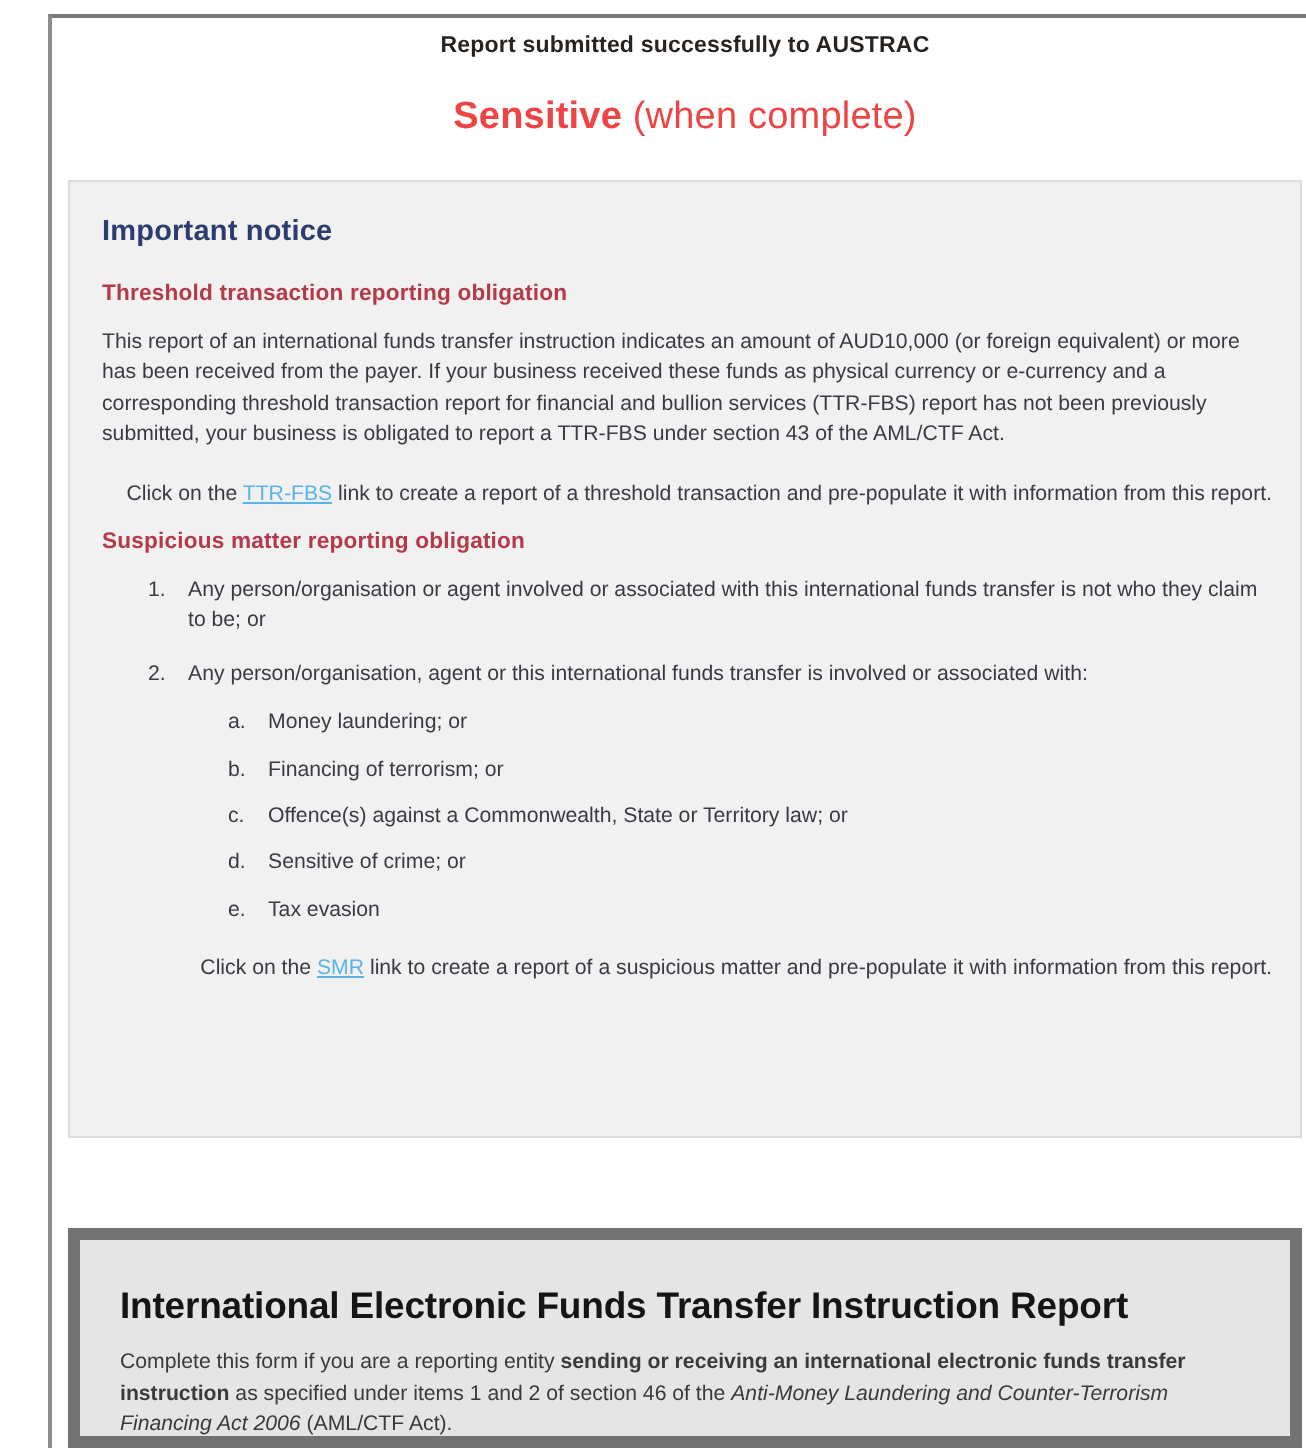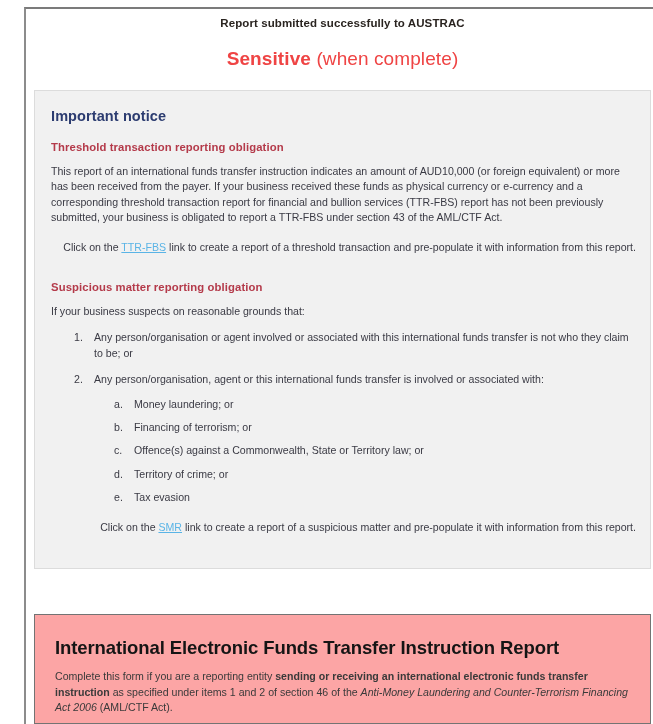--- a/index.html
+++ b/index.html
@@ -65,21 +65,21 @@
     margin: 5px 0 17px 2px;
     letter-spacing: 0.1px;
   }
   .sub-head {
     color: #b43a4a;
     font-size: 11.3px;
     font-weight: bold;
     margin: 0 0 11px 2px;
     letter-spacing: 0.1px;
   }
-  .sub-head.second { margin-top: 26px; }
+  .sub-head.second { margin-top: 10px; }
 
   .body-text {
     color: #3a3a44;
     font-size: 10.6px;
     line-height: 15.4px;
     margin: 0 0 0 2px;
     text-align: left;
   }
   .body-text + .body-text { margin-top: 13px; }
 
@@ -131,22 +131,22 @@
     position: absolute;
     left: 20px;
     top: 0;
     width: 16px;
     text-align: left;
   }
 
   
   .report-panel {
     margin: 45px 8px 0 8px;
-    background: #fca5a5;
-    border: 1px solid #737373;
+    background: #e5e5e5;
+    border: 6px solid #737373;
     box-sizing: border-box;
     padding: 22px 18px 18px 18px;
     height: 110px;
     overflow: hidden;
   }
   .report-title {
     font-size: 18.5px;
     font-weight: bold;
     color: #151515;
     margin: 0 0 10px 2px;
@@ -179,21 +179,20 @@
     <div class="sub-head">Threshold transaction reporting obligation</div>
 
     <p class="body-text">This report of an international funds transfer instruction indicates an amount of AUD10,000 (or foreign equivalent) or more has been received from the payer. If your business received these funds as physical currency or e-currency and a corresponding threshold transaction report for financial and bullion services (TTR-FBS) report has not been previously submitted, your business is obligated to report a TTR-FBS under section 43 of the AML/CTF Act.</p>
 
     <p class="body-text para-gap-a">
       <span>Click on the </span><a class="inline-link" href="#">TTR-FBS</a><span> link to create a report of a threshold transaction and pre-populate it with information from this report.</span>
     </p>
 
     <div class="sub-head second">Suspicious matter reporting obligation</div>
 
-    <p class="body-text">If your business suspects on reasonable grounds that:</p>
 
     <ol class="num-list">
       <li>
         <span class="marker">1.</span>
         <span>Any person/organisation or agent involved or associated with this international funds transfer is not who they claim to be; or</span>
       </li>
       <li>
         <span class="marker">2.</span>
         <span>Any person/organisation, agent or this international funds transfer is involved or associated with:</span>
 
@@ -205,21 +204,21 @@
           <li>
             <span class="marker">b.</span>
             <span>Financing of terrorism; or</span>
           </li>
           <li>
             <span class="marker">c.</span>
             <span>Offence(s) against a Commonwealth, State or Territory law; or</span>
           </li>
           <li>
             <span class="marker">d.</span>
-            <span>Territory of crime; or</span>
+            <span>Sensitive of crime; or</span>
           </li>
           <li>
             <span class="marker">e.</span>
             <span>Tax evasion</span>
           </li>
         </ol>
       </li>
     </ol>
 
 

